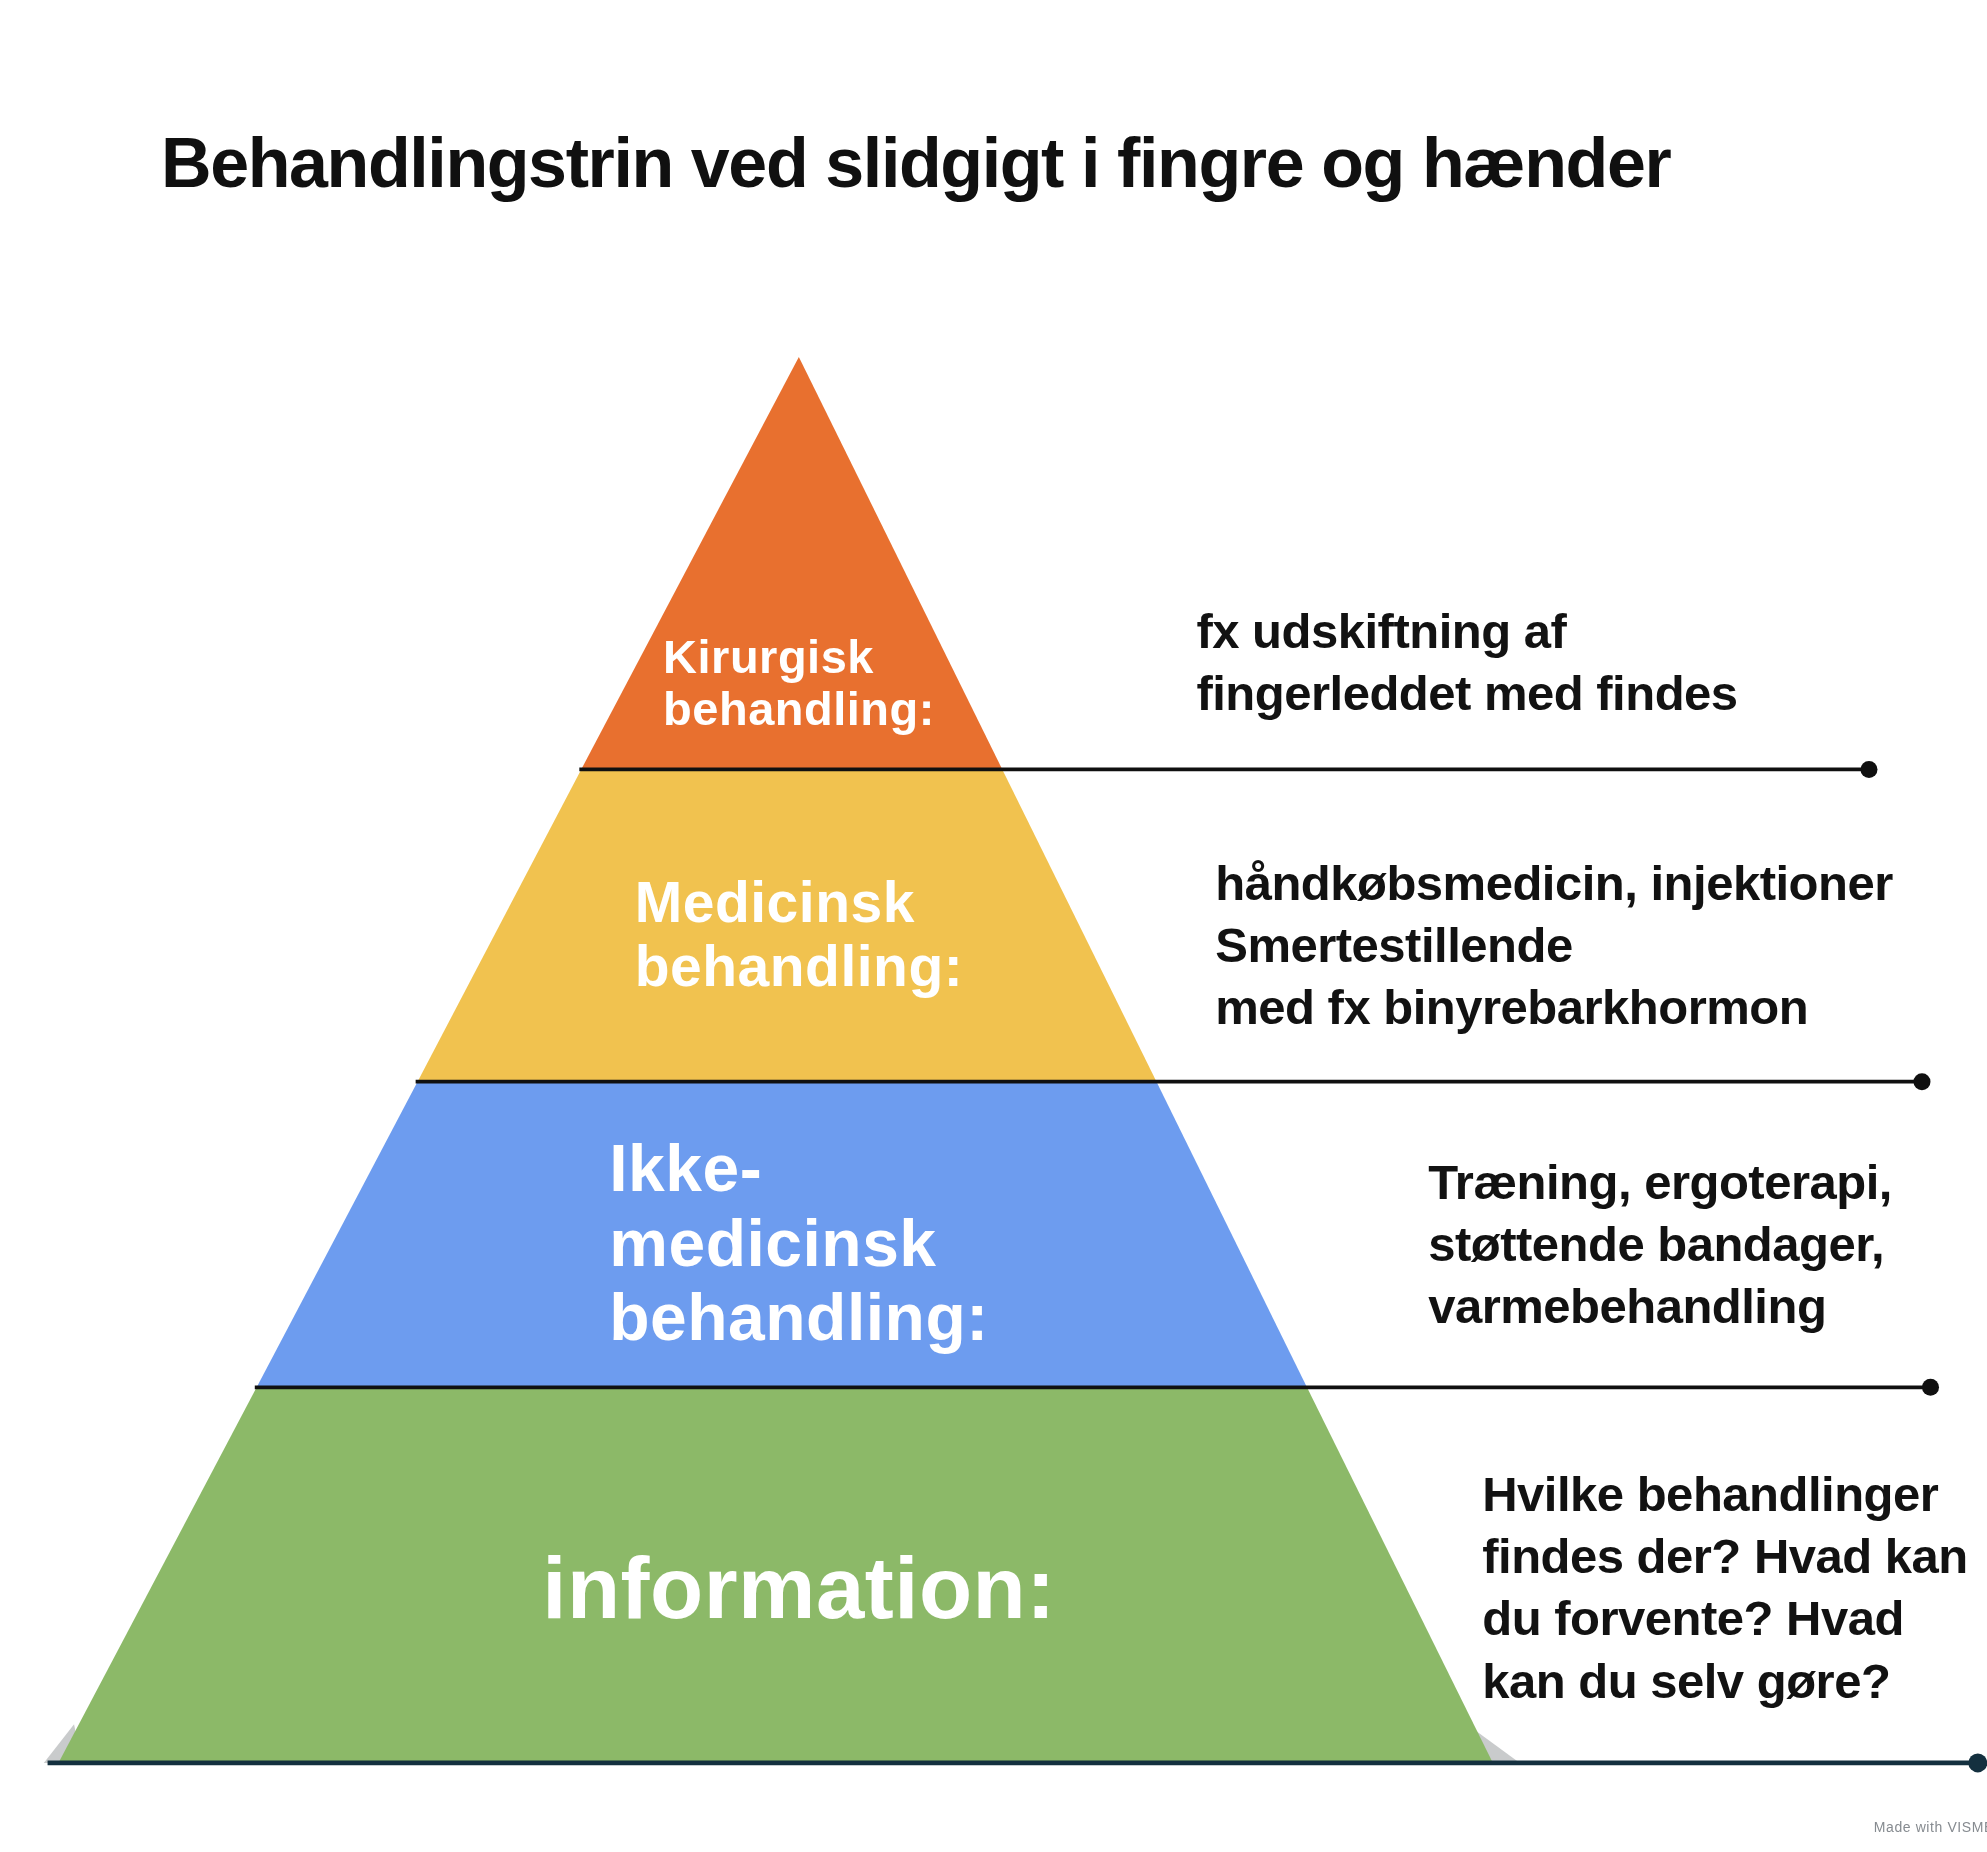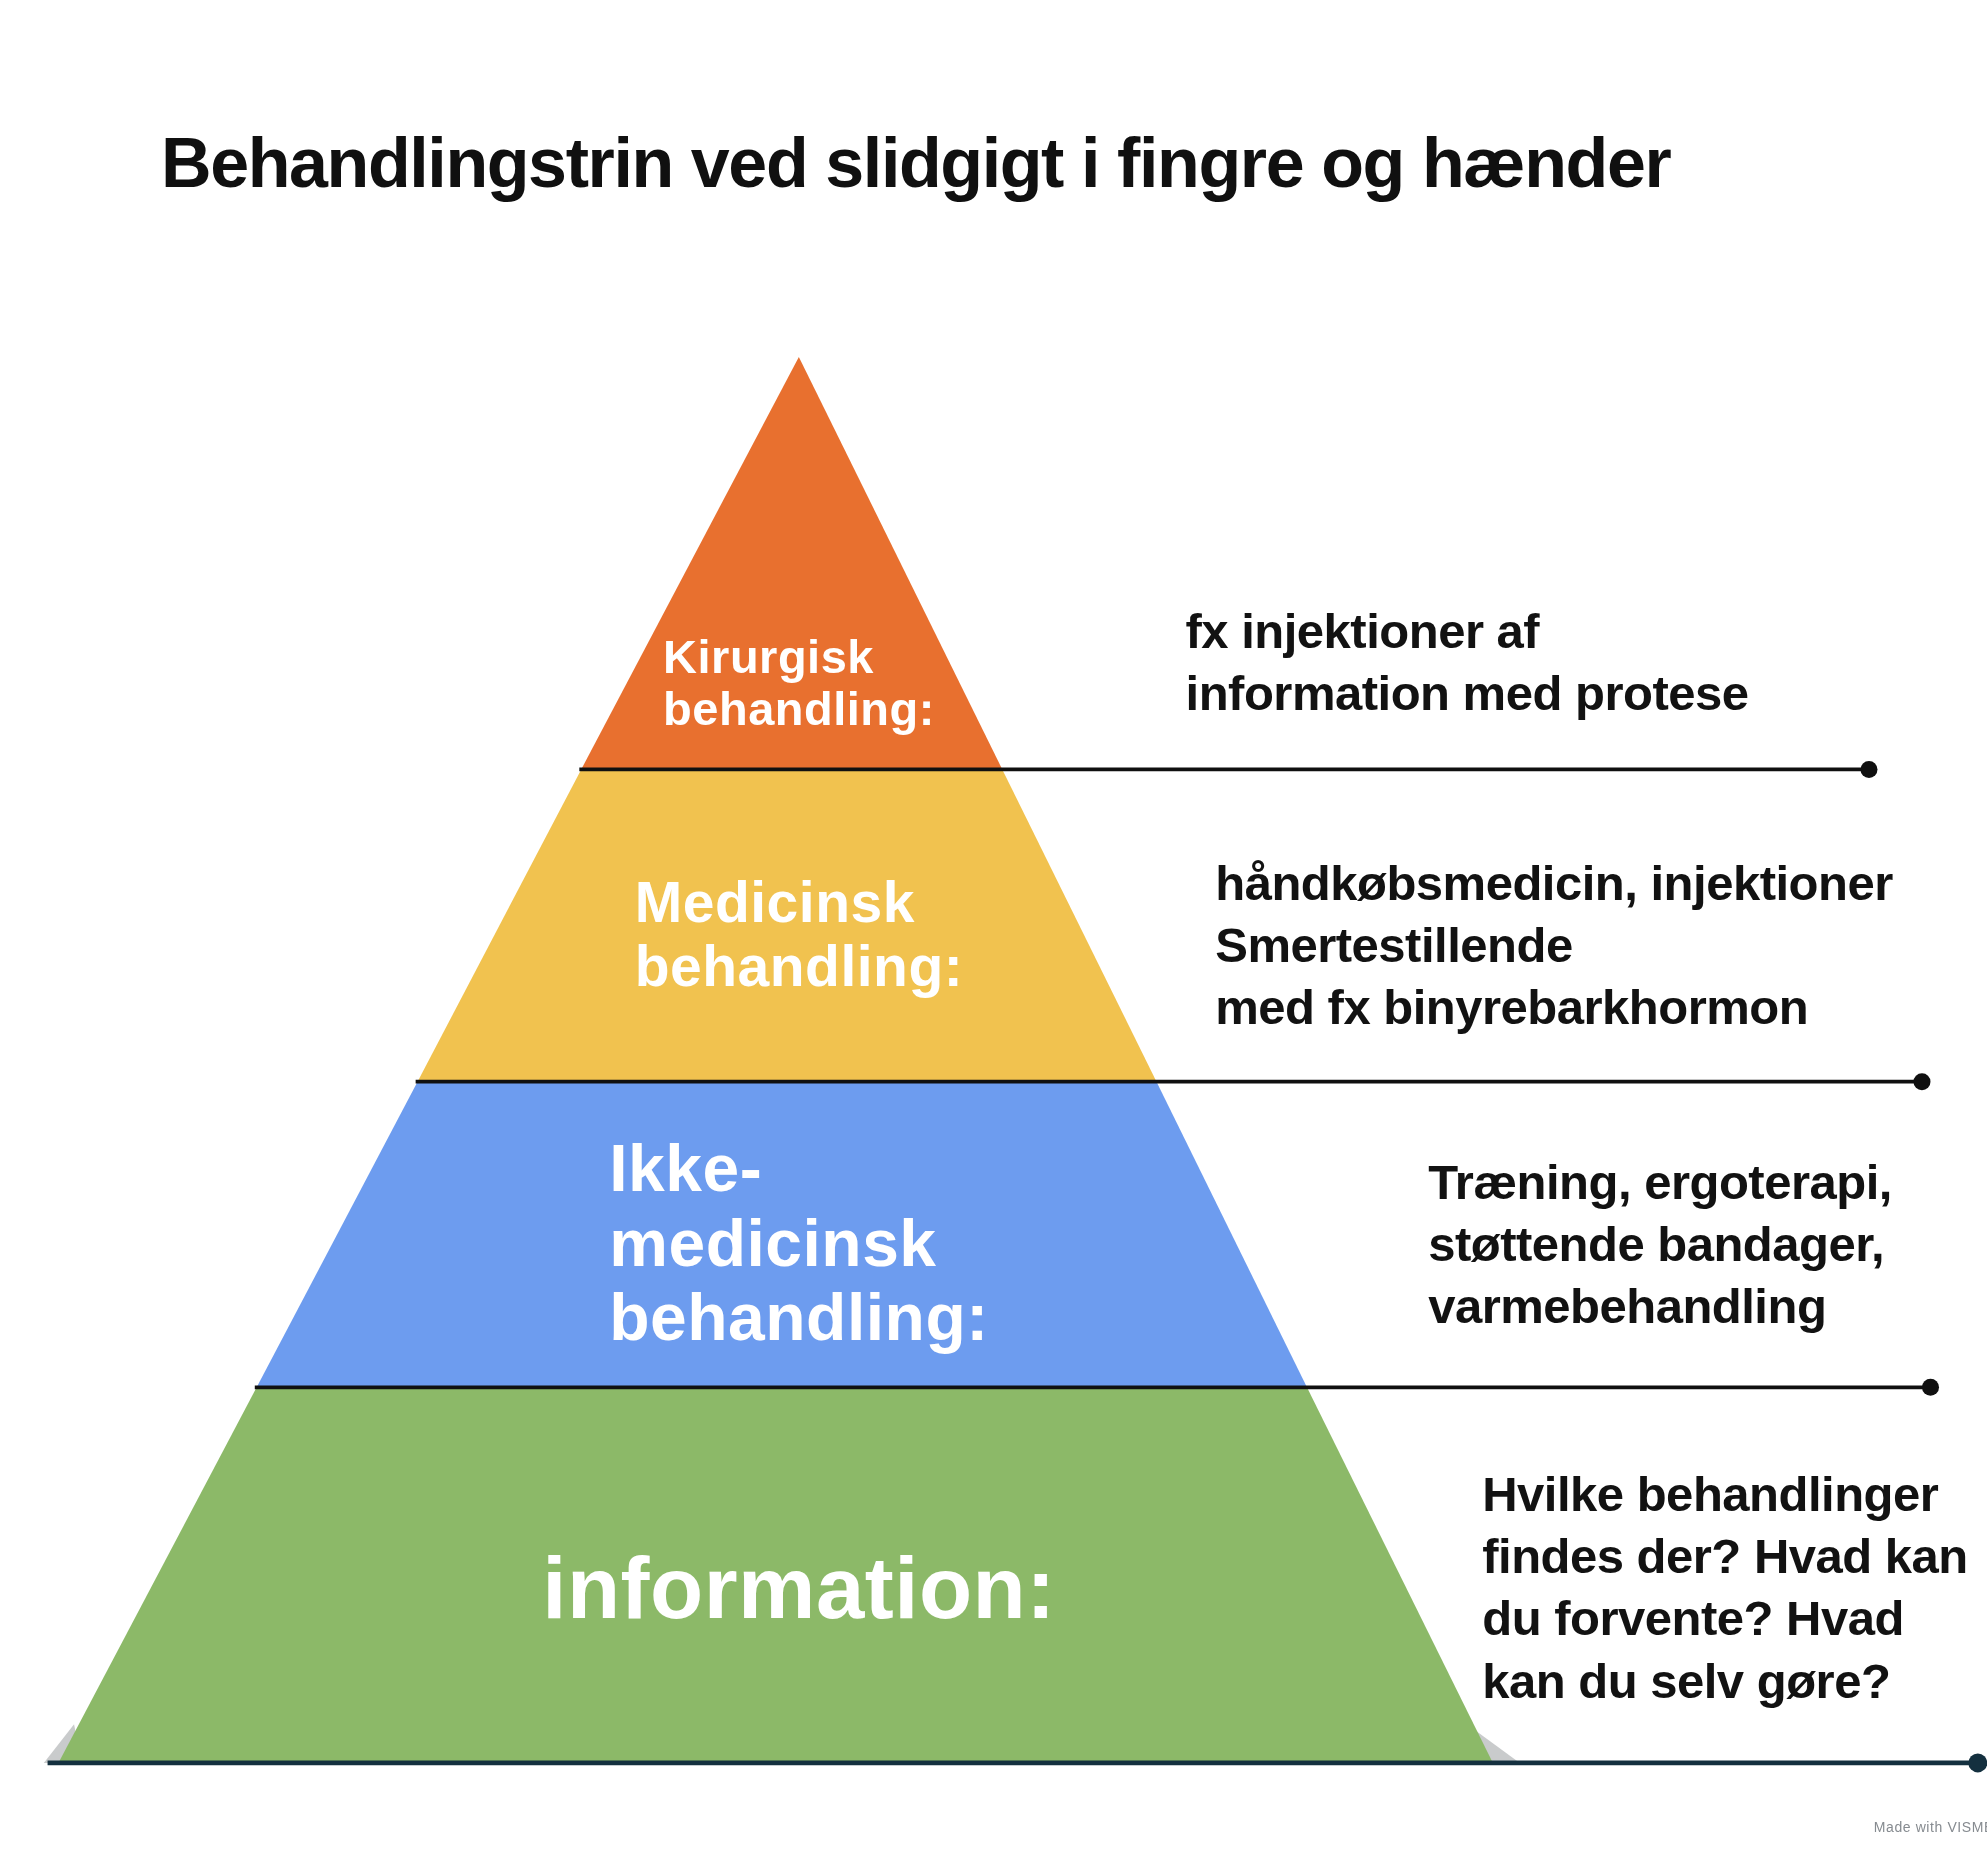--- a/index.html
+++ b/index.html
@@ -77,22 +77,22 @@
     <span class="line">Ikke-</span>
     <span class="line">medicinsk</span>
     <span class="line">behandling:</span>
   </div>
 
   <div class="overlay level-label label-4">
     <span class="line">information:</span>
   </div>
 
   <div class="overlay level-desc desc-1">
-    <span class="line">fx injektioner af</span>
-    <span class="line">information med protese</span>
+    <span class="line">fx udskiftning af</span>
+    <span class="line">fingerleddet med findes</span>
   </div>
 
   <div class="overlay level-desc desc-2">
     <span class="line">håndkøbsmedicin, injektioner</span>
     <span class="line">Smertestillende</span>
     <span class="line">med fx binyrebarkhormon</span>
   </div>
 
   <div class="overlay level-desc desc-3">
     <span class="line">Træning, ergoterapi,</span>

